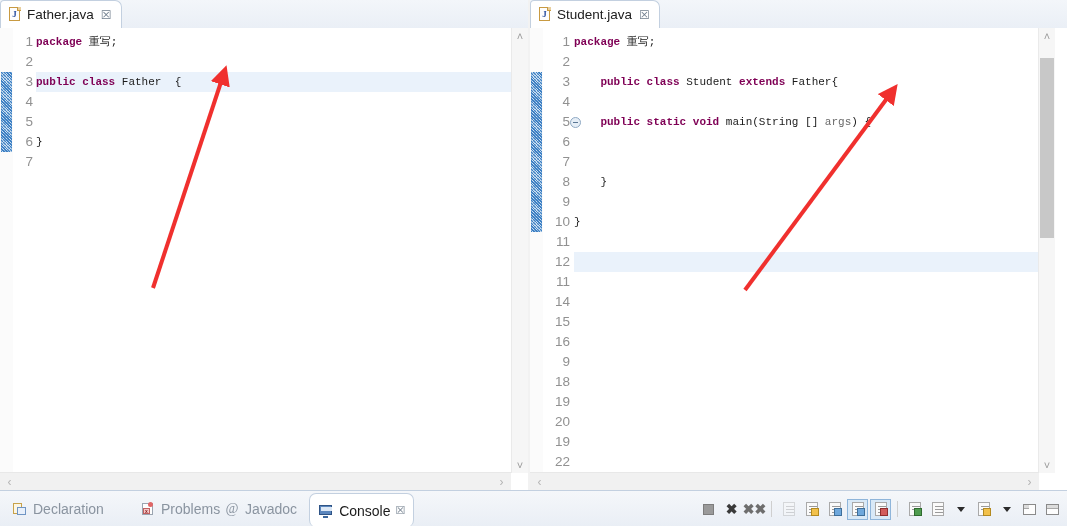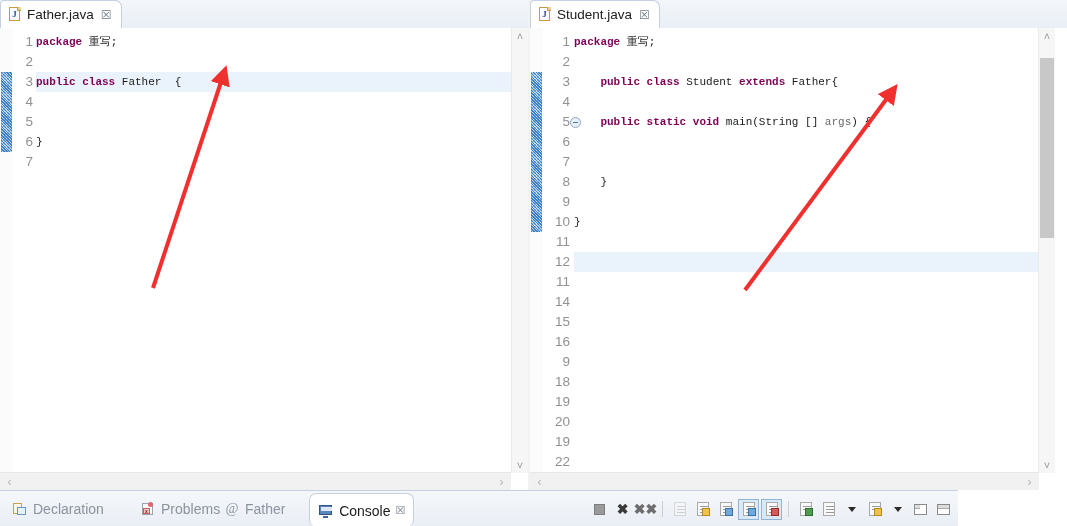--- a/index.html
+++ b/index.html
@@ -79,21 +79,21 @@
   .vsb .thumb{position:absolute;left:1px;width:14px;background:#c8c8c8;}
   .hsb{position:absolute;left:0;height:17px;background:#f1f1f1;border-top:1px solid #e8e8e8;}
   .hsb .arw{position:absolute;top:0;width:17px;height:17px;color:#b5b5b5;font-size:12px;
     display:flex;align-items:center;justify-content:center;}
   .hsb .arw.lf{left:1px;}
   .hsb .arw.rt{right:1px;}
 
   .pane-sep{position:absolute;top:0;width:2px;height:490px;background:#f2f2f2;}
 
   
-  #bottombar{position:absolute;left:0;top:490px;width:958px;height:36px;
+  #bottombar{position:absolute;left:0;top:490px;width:1067px;height:36px;
     background:linear-gradient(to bottom,#f5f7fa 0%,#e9eef5 100%);
     border-top:1px solid #c3d0e0;}
   .vtab{position:absolute;top:3px;height:30px;display:flex;align-items:center;gap:5px;
     padding:0 8px;font-size:14px;color:#8a94a0;white-space:nowrap;}
   .vtab.active{background:#ffffff;border:1px solid #c3d0e0;border-bottom:none;
     border-top-left-radius:5px;border-top-right-radius:9px;color:#1b1b1b;box-sizing:border-box;top:2px;height:34px;}
   .vtab .vclose{font-size:11px;color:#6f7d8c;}
 
   .ic{width:16px;height:14px;position:relative;flex:none;}
   .ic-decl .b1{position:absolute;left:1px;top:1px;width:9px;height:11px;background:#fcf6e4;border:1px solid #c8a24a;box-sizing:border-box;}
@@ -256,21 +256,21 @@
       <div class="vtab" style="left: 132px;">
         <span class="ic ic-prob">
           <span class="b1"></span>
           <span class="x">x</span>
           <span class="dot"></span>
         </span>
         <span>Problems</span>
       </div>
       <div class="vtab" style="left: 215.969px;">
         <span class="ic ic-jdoc">@</span>
-        <span>Father</span>
+        <span>Javadoc</span>
       </div>
       <div class="vtab active" style="left: 309.125px; border-radius: 7px;">
         <span class="ic ic-cons">
           <span class="scr"></span>
           <span class="base"></span>
         </span>
         <span>Console</span>
         <span class="vclose">☒</span>
       </div>
     </div>

